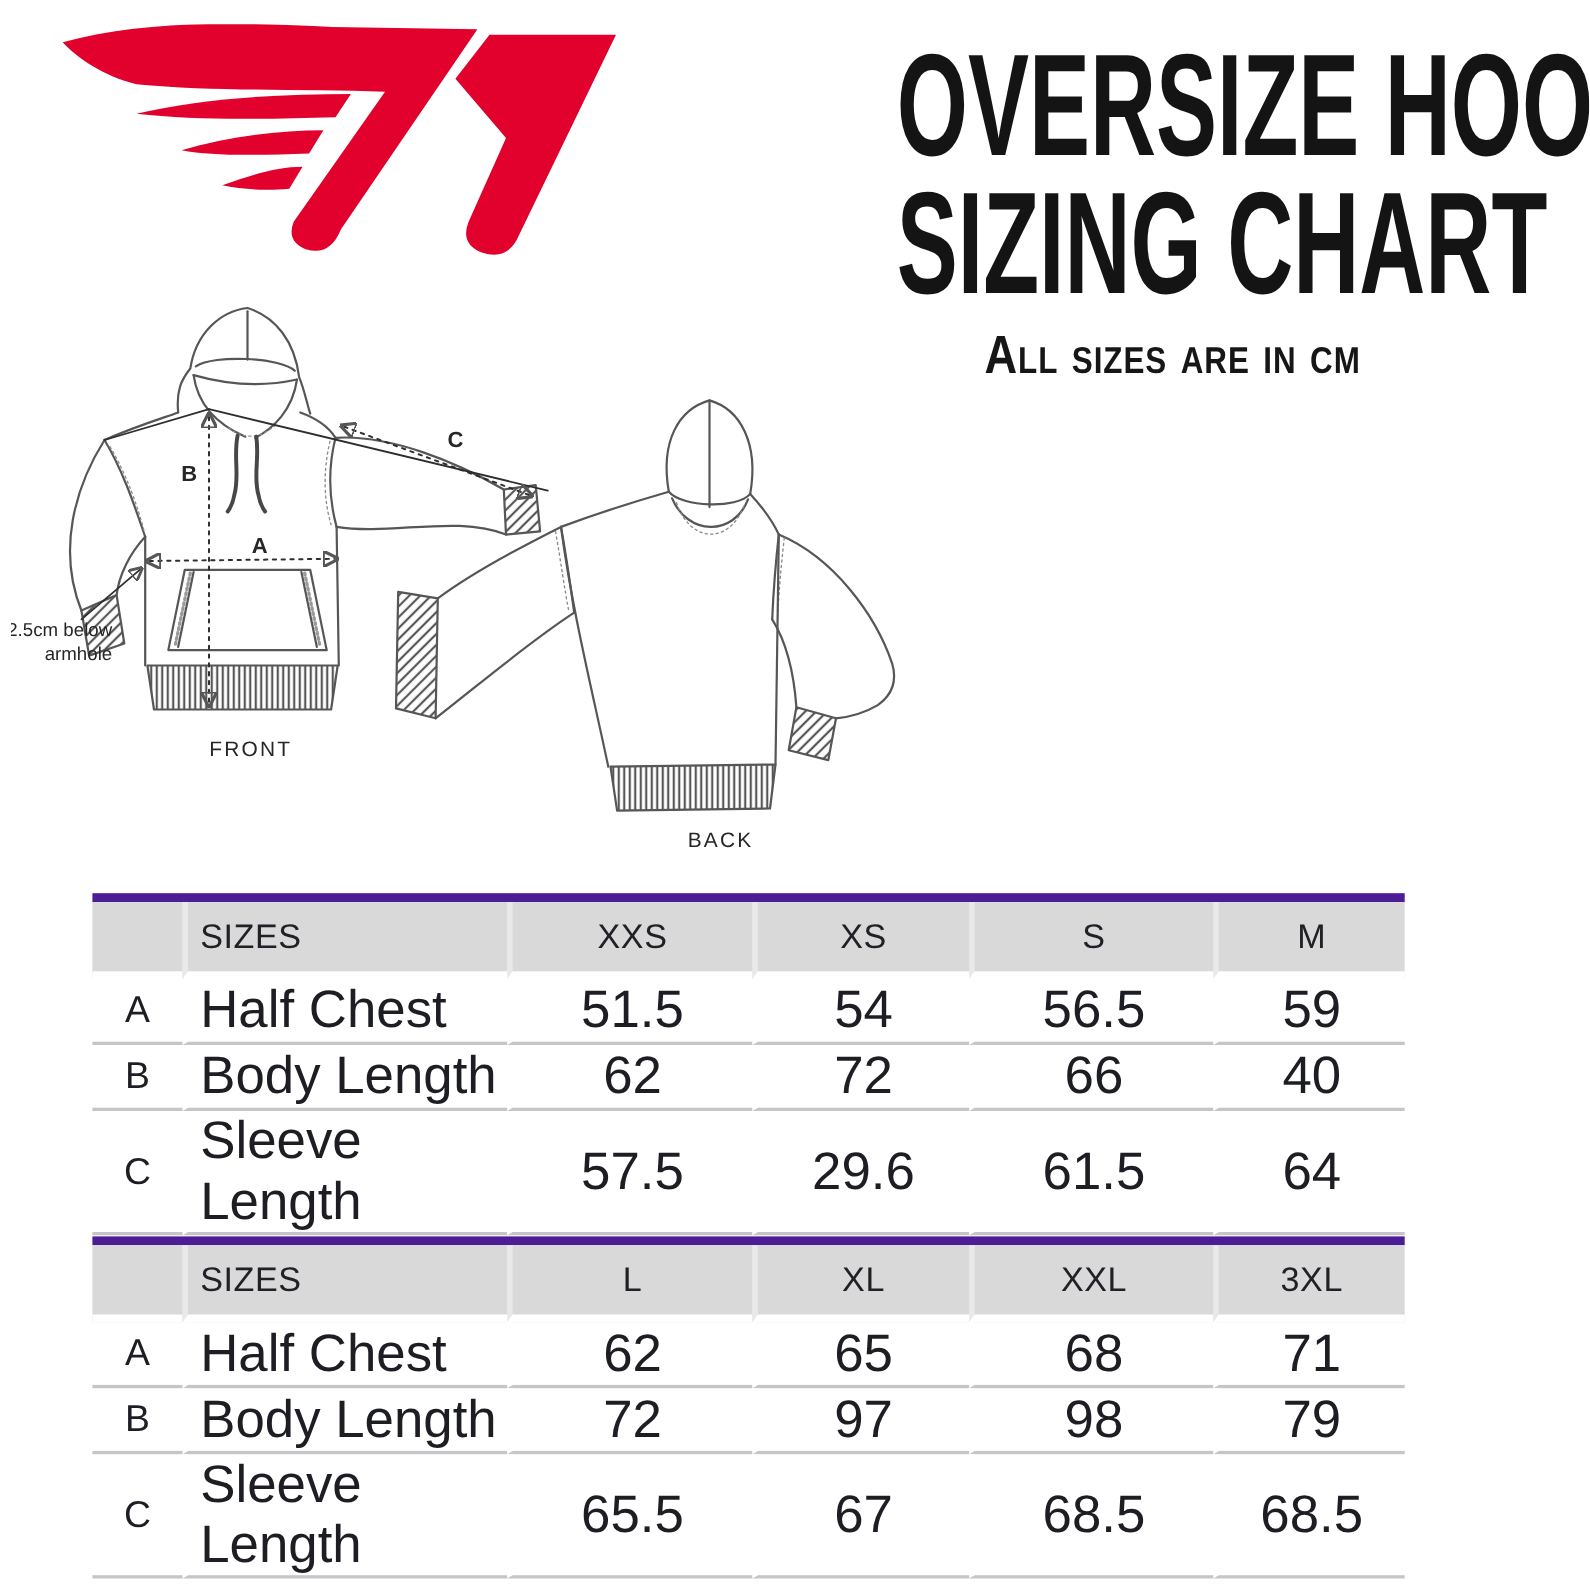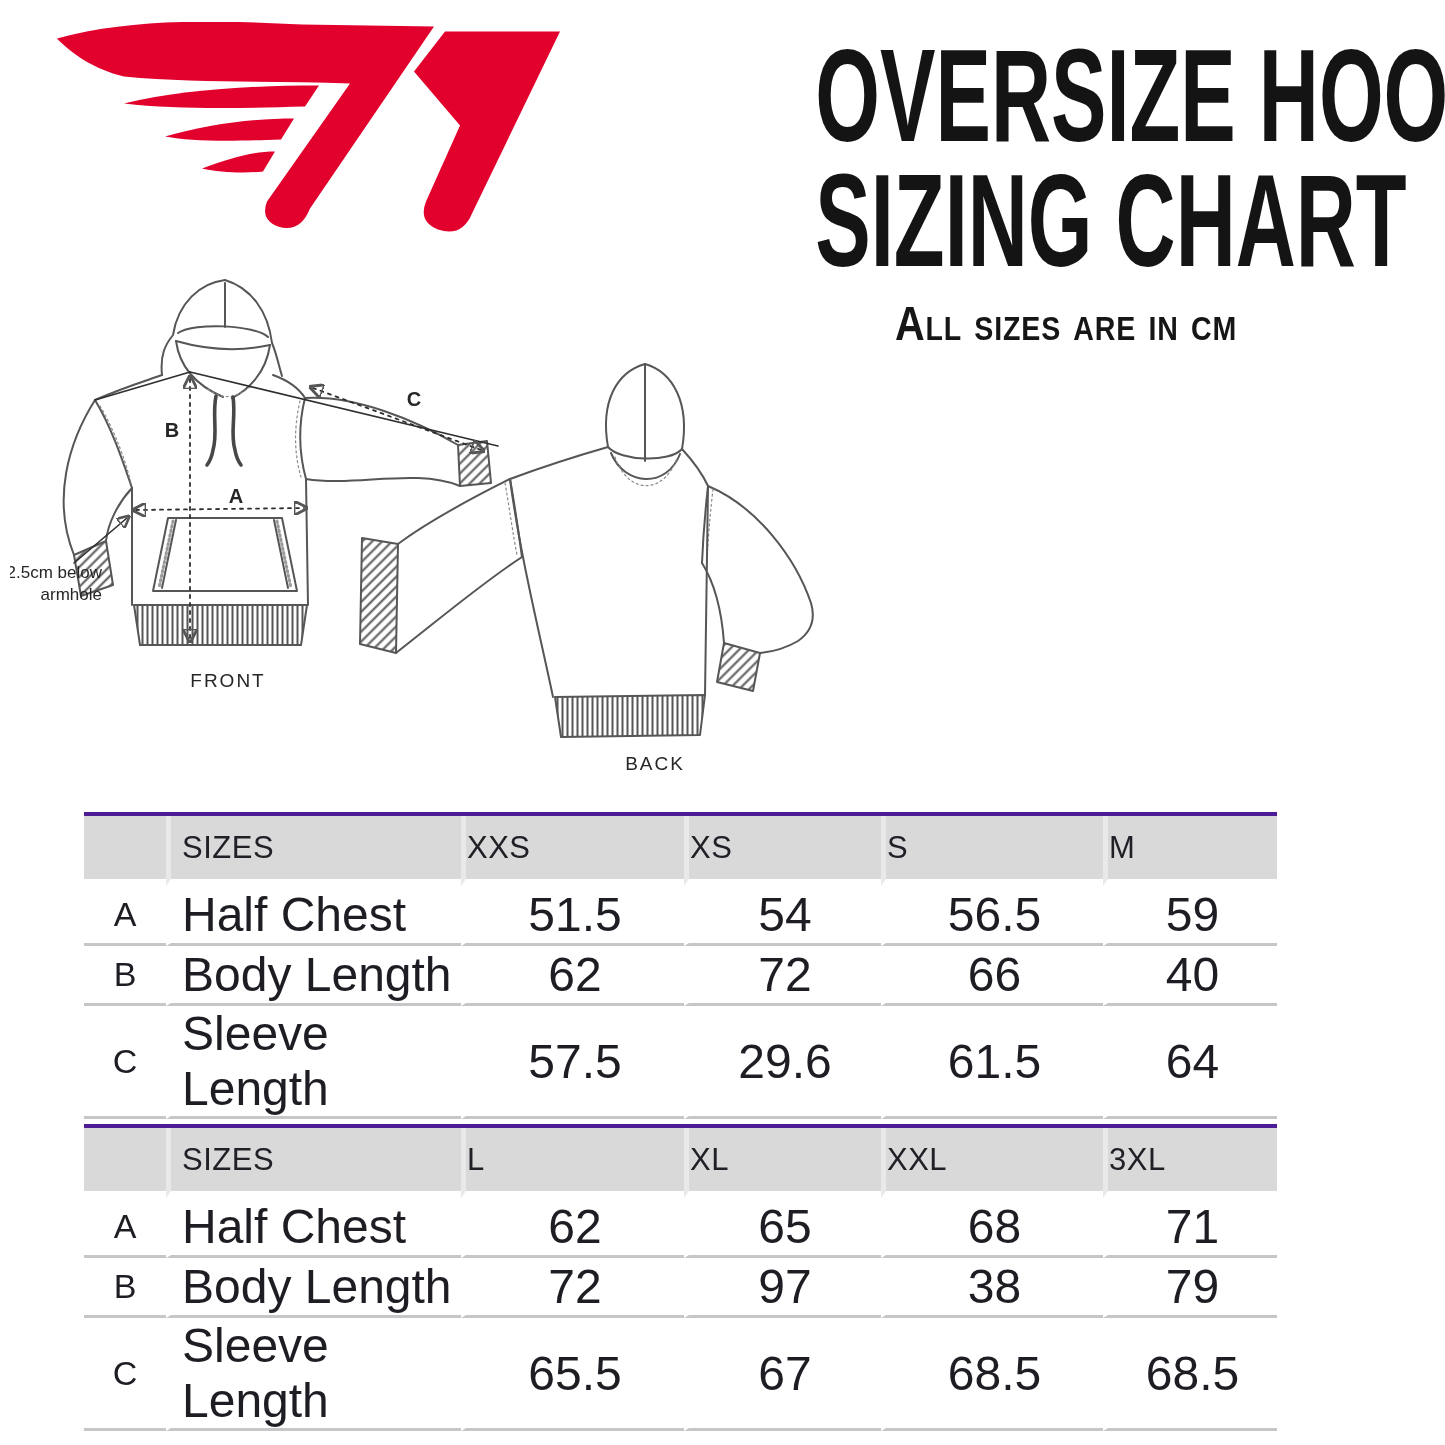--- a/index.html
+++ b/index.html
@@ -36,25 +36,25 @@
   .diagram-svg .hatchline { stroke:#9a9a9a; stroke-width:3; stroke-dasharray:1.6 3; }
   .diagram-svg text { fill:#262626; stroke:none; font-family:"Liberation Sans",sans-serif; }
   .mlabel { font-size:20px; font-weight:bold; }
   .viewlabel { font-size:19px; letter-spacing:2px; fill:#303030; }
   .notetext { font-size:17px; }
 
   
   .size-table {
     position:absolute; left:84px; width:1193px;
     border-collapse:separate; border-spacing:0; table-layout:fixed;
-    border-top:4px solid #4c1d95;
+    border-top:8px solid #4c1d95;
   }
   .size-table th {
     background:#d9d9d9; font-weight:normal; font-size:31px; color:#202027;
-    height:61px; text-align:left; border-bottom:7px solid #ffffff; letter-spacing:0.5px;
+    height:61px; text-align:center; border-bottom:7px solid #ffffff; letter-spacing:0.5px;
   }
   .size-table td {
     font-size:48px; color:#1d1d24; height:57px; text-align:center;
     border-bottom:3px solid #c6c6c8; padding:0;
   }
   .size-table th + th, .size-table td + td { border-left:5px solid #ffffff; }
   .size-table th + th { border-left-color:#e9e9e9; }
   .size-table .col-label-cell { text-align:left; padding-left:11px; }
   .size-table td.letter { font-size:34px; }
   .t1 { top:812px; }
@@ -251,21 +251,21 @@
         <td>62</td>
         <td>65</td>
         <td>68</td>
         <td>71</td>
       </tr>
       <tr>
         <td class="letter">B</td>
         <td class="col-label-cell">Body Length</td>
         <td>72</td>
         <td>97</td>
-        <td>38</td>
+        <td>98</td>
         <td>79</td>
       </tr>
       <tr>
         <td class="letter">C</td>
         <td class="col-label-cell">Sleeve Length</td>
         <td>65.5</td>
         <td>67</td>
         <td>68.5</td>
         <td>68.5</td>
       </tr>

